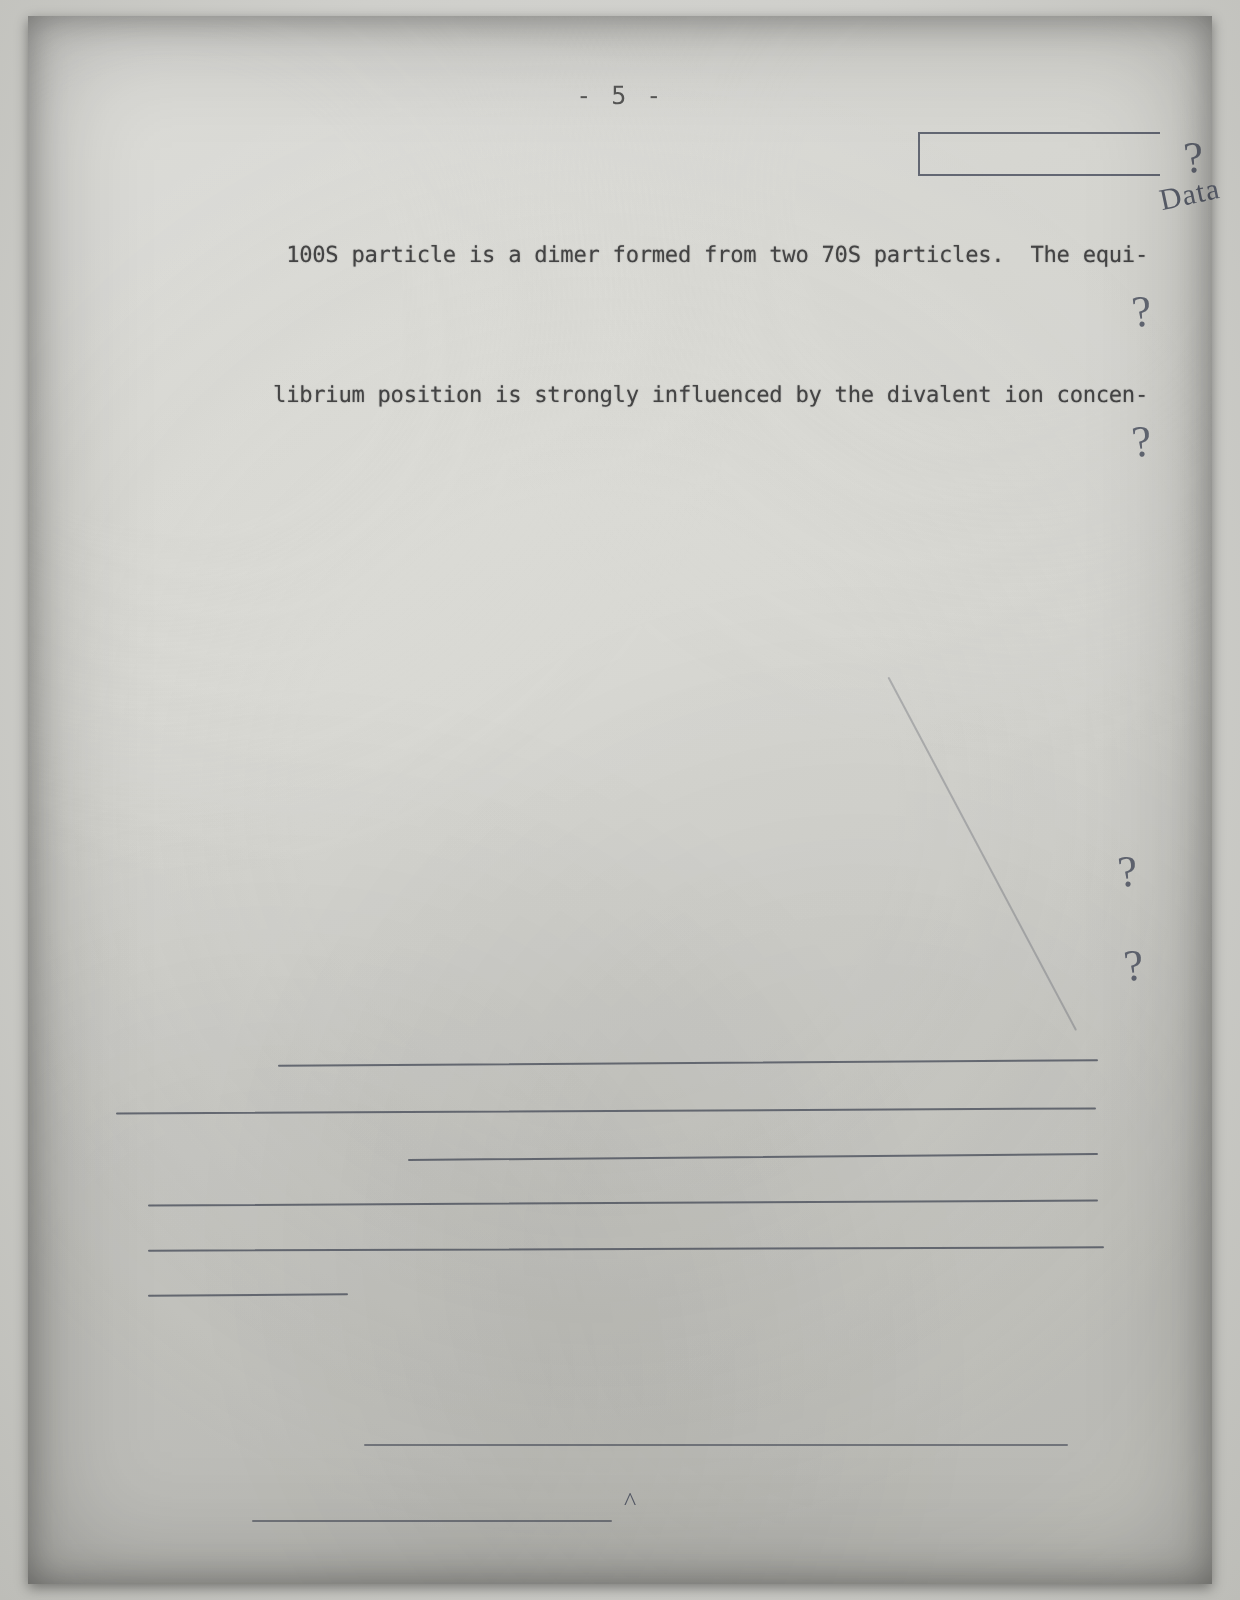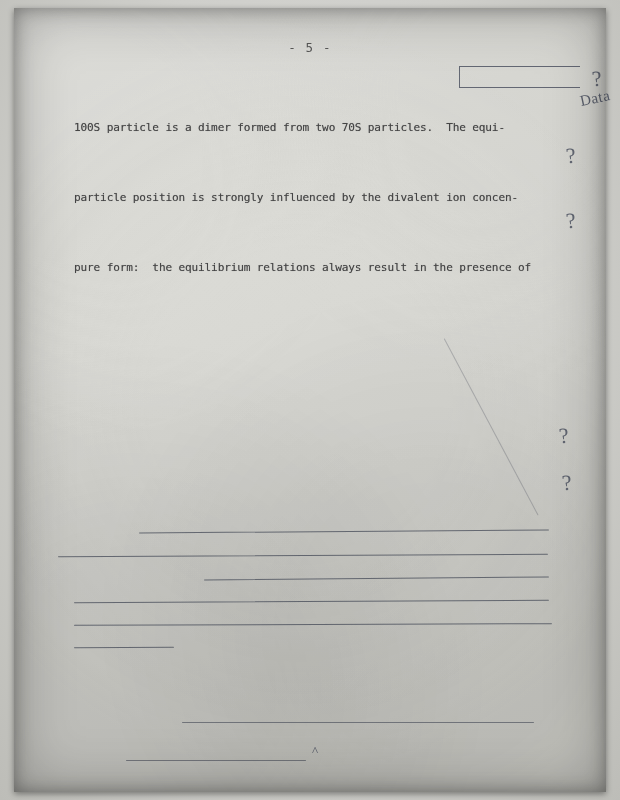--- a/index.html
+++ b/index.html
@@ -43,20 +43,21 @@
       radial-gradient(circle at 48% 50%, rgba(255,255,255,0.12) 0 30%, rgba(0,0,0,0.04) 75%);
     pointer-events: none;
     mix-blend-mode: multiply;
     opacity: .85;
   }
   
   #typed {
     position: absolute;
     left: 0; right: 0; top: 0; bottom: 0;
     padding: 0;
+    text-align: right;
   }
   .pagenum {
     position: absolute;
     top: 32px;
     left: 0;
     width: 592px;
     text-align: center;
     font-family: "DejaVu Sans Mono", monospace;
     font-size: 12.5px;
     letter-spacing: 1.2px;
@@ -137,22 +138,21 @@
 <div id="page">
   <div id="sheet">
     <div id="grain"></div>
 
     <div class="pagenum">- 5 -</div>
 
     <div id="typed">
 
       <div class="body-text">
         <span class="line">100S particle is a dimer formed from two 70S particles.  The equi-</span>
-        <span class="line">particle position is strongly influenced by the divalent ion concen-</span>
-        <span class="line">pure form:  the equilibrium relations always result in the presence of</span>
+        <span class="line">librium position is strongly influenced by the divalent ion concen-</span>
         
         
         
         
         
         
         
         
         
 

